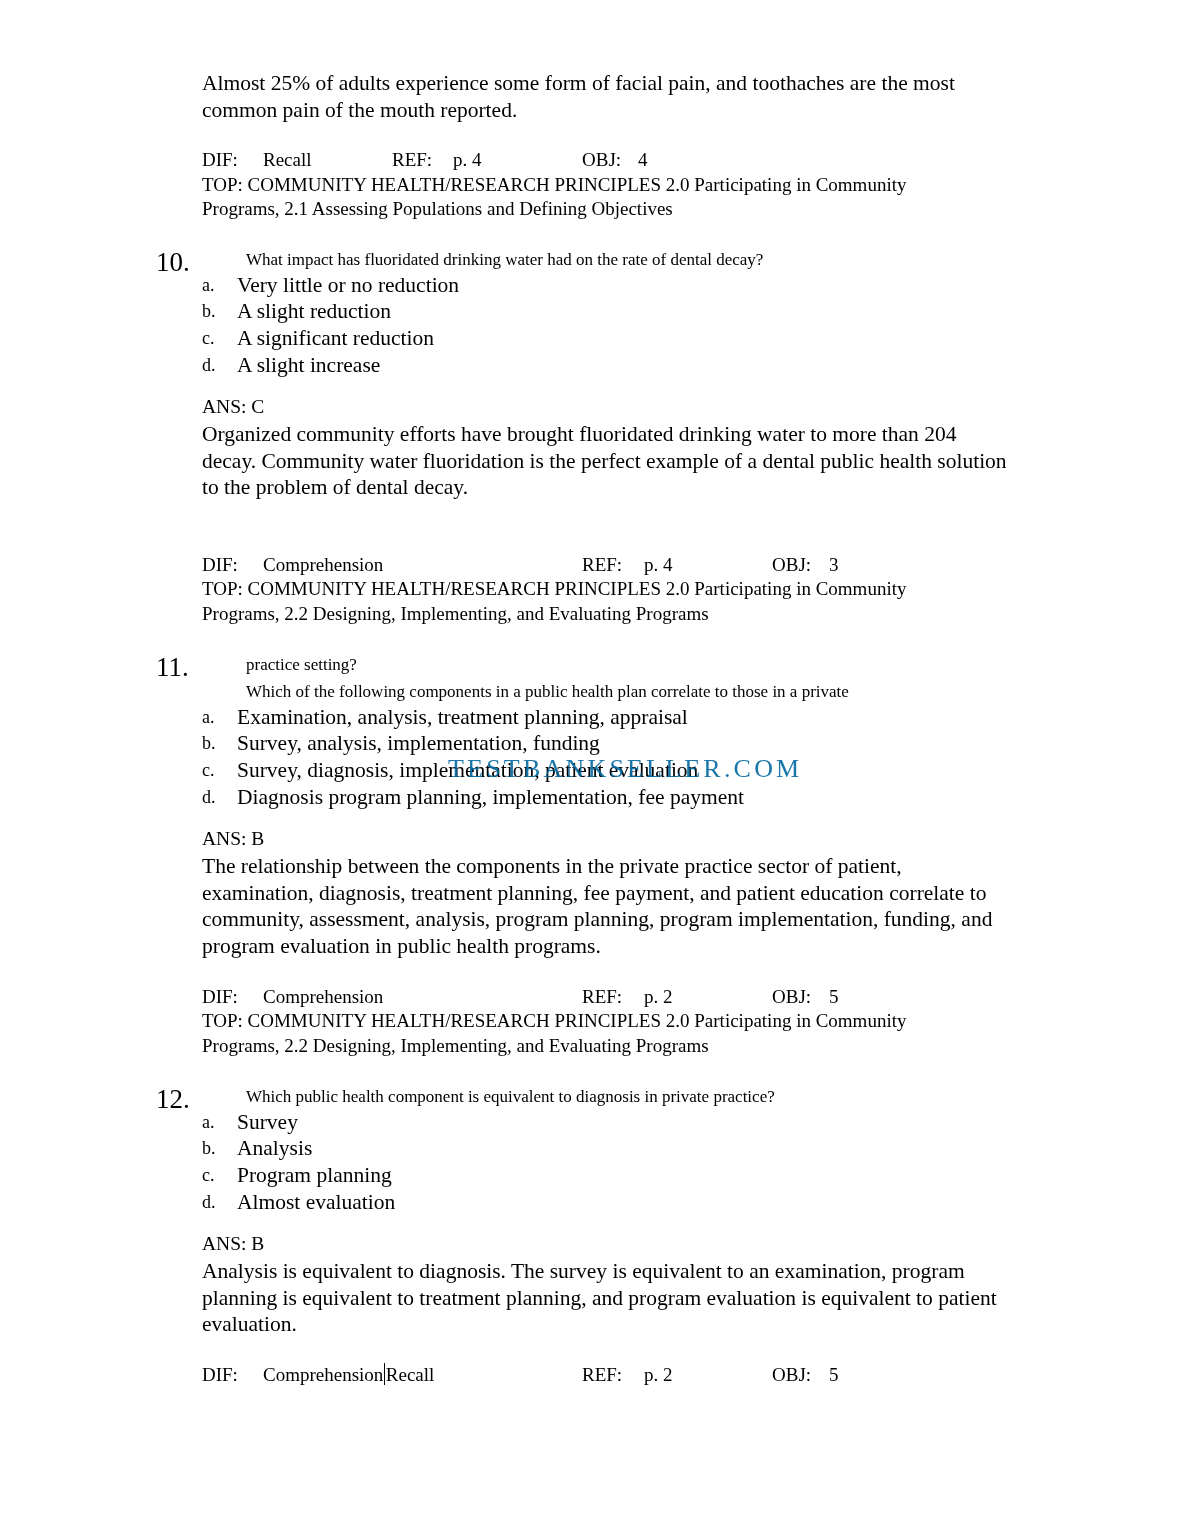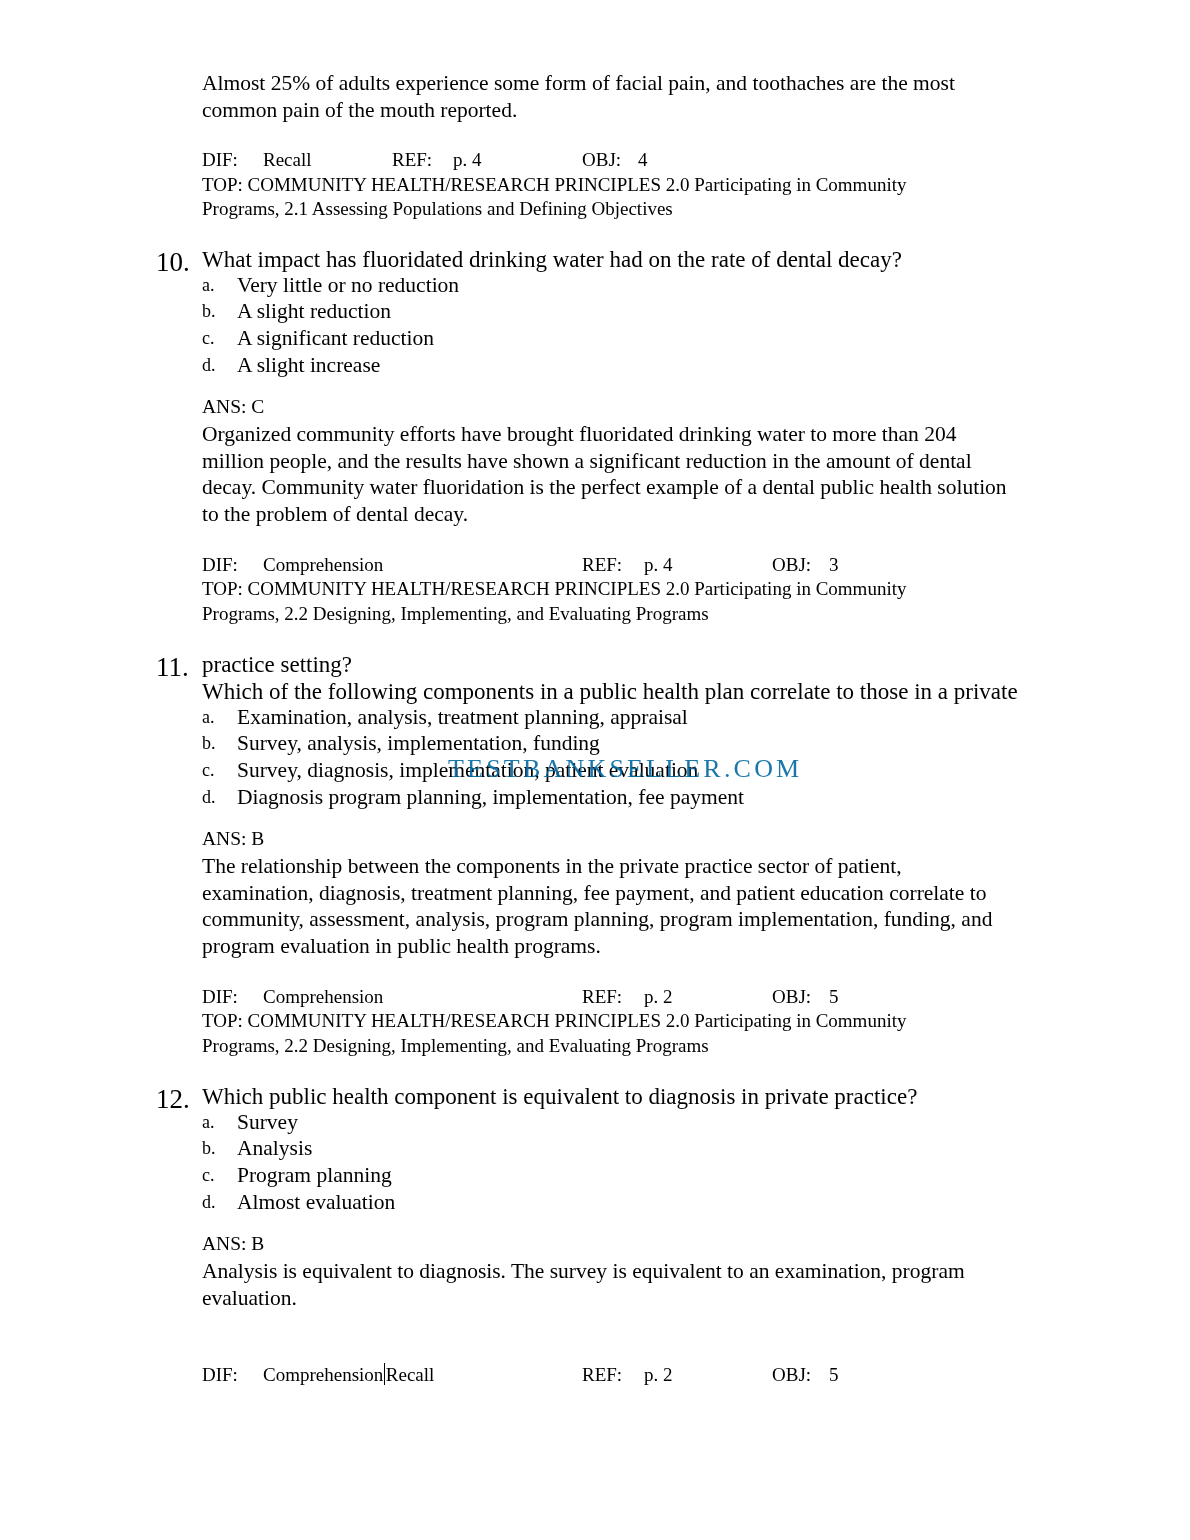--- a/index.html
+++ b/index.html
@@ -30,23 +30,24 @@
       white-space: normal;
     }
     .meta {
       font-size: 19px;
       line-height: 24.6px;
     }
     .qnum {
       font-size: 27px;
     }
     .qtext {
-      font-size: 23px;
+      font-size: 17px;
       line-height: 26.7px;
       white-space: normal;
+      margin-left: 44px;
     }
     .opt-letter {
       font-size: 18px;
     }
     .opt-text {
       font-size: 21.5px;
     }
     .ans {
       font-size: 19.5px;
     }
@@ -110,21 +111,20 @@
 
   <div class="abs" style="left:202px; top:355px;">
     <span class="opt-letter">d.</span>
   </div>
   <div class="abs opt-text" style="left:237px; top:353px;">A slight increase</div>
 
   <div class="abs ans" style="left:202px; top:396px;">ANS: C</div>
 
   <div class="abs body-text" style="left:202px; top:421px;">
     <div>Organized community efforts have brought fluoridated drinking water to more than 204</div>
-    <div>million people, and the results have shown a significant reduction in the amount of dental</div>
     <div>decay. Community water fluoridation is the perfect example of a dental public health solution</div>
     <div>to the problem of dental decay.</div>
   </div>
 
   <div class="abs meta" style="left:202px; top:553px;">DIF:</div>
   <div class="abs meta" style="left:263px; top:553px;">Comprehension</div>
   <div class="abs meta" style="left:582px; top:553px;">REF:</div>
   <div class="abs meta" style="left:644px; top:553px;">p. 4</div>
   <div class="abs meta" style="left:772px; top:553px;">OBJ:</div>
   <div class="abs meta" style="left:829px; top:553px;">3</div>
@@ -199,20 +199,21 @@
 
   <div class="abs" style="left:202px; top:1192px;">
     <span class="opt-letter">d.</span>
   </div>
   <div class="abs opt-text" style="left:237px; top:1190px;">Almost evaluation</div>
 
   <div class="abs ans" style="left:202px; top:1233px;">ANS: B</div>
 
   <div class="abs body-text" style="left:202px; top:1258px;">
     <div>Analysis is equivalent to diagnosis. The survey is equivalent to an examination, program</div>
+    <div>planning is equivalent to treatment planning, and program evaluation is equivalent to patient</div>
     <div>evaluation.</div>
   </div>
 
   <div class="abs meta" style="left:202px; top:1363px;">DIF:</div>
   <div class="abs meta" style="left:263px; top:1363px;"><span>Comprehension</span><span class="cursor-bar"></span><span>Recall</span></div>
   <div class="abs meta" style="left:582px; top:1363px;">REF:</div>
   <div class="abs meta" style="left:644px; top:1363px;">p. 2</div>
   <div class="abs meta" style="left:772px; top:1363px;">OBJ:</div>
   <div class="abs meta" style="left:829px; top:1363px;">5</div>
 

